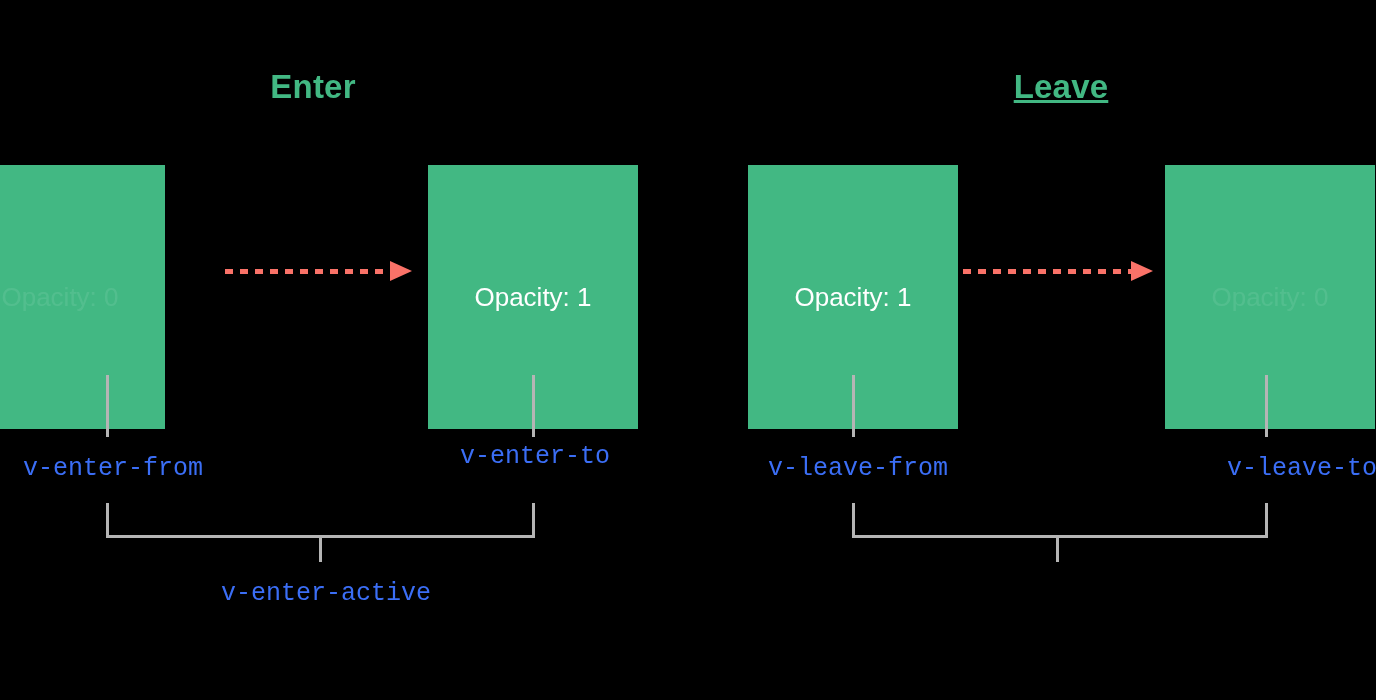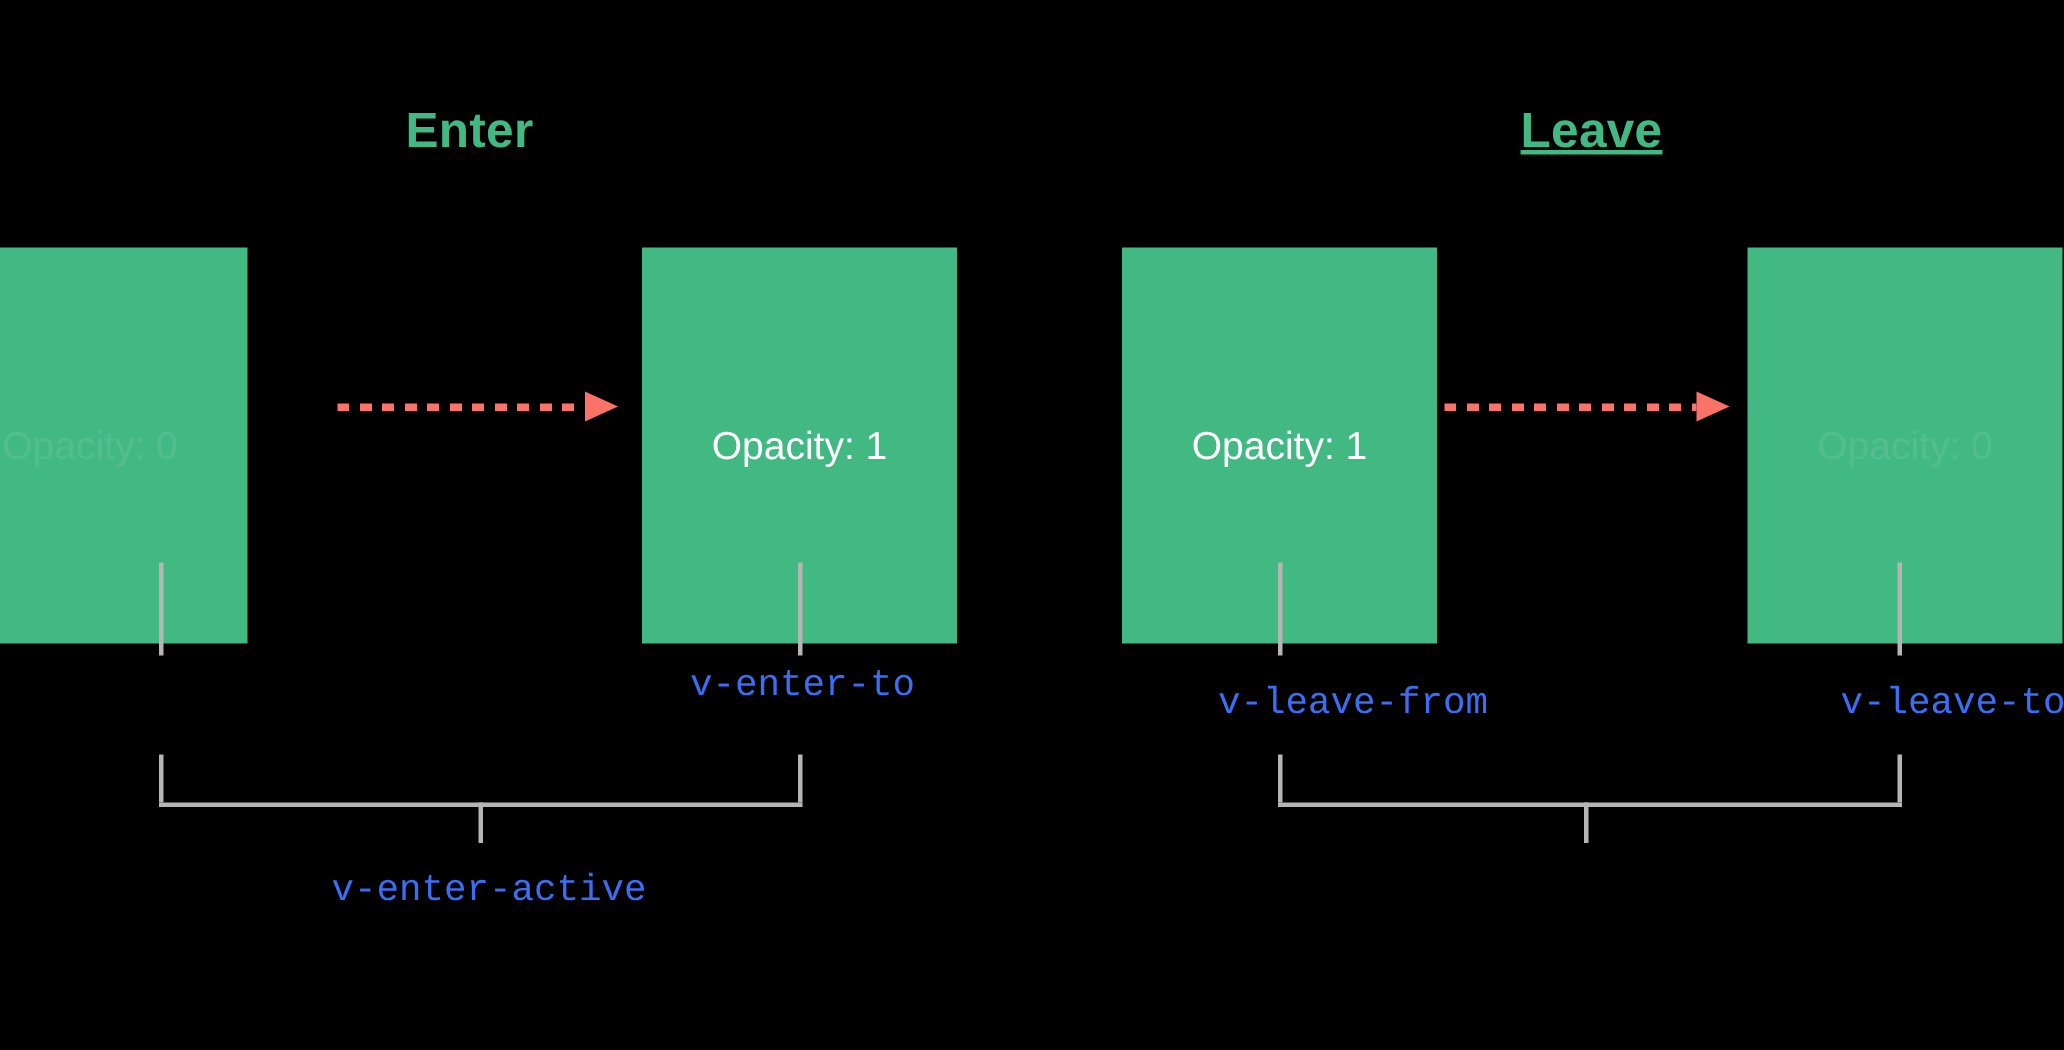--- a/index.html
+++ b/index.html
@@ -94,20 +94,21 @@
   </div>
 
   <div class="arrow" style="left:225px;top:266px;width:187px;">
     <div class="dashes" style="width:165px;"></div>
     <div class="head" style="left:165px;"></div>
   </div>
 
   <div class="vline" style="left:106px;top:375px;height:62px;"></div>
   <div class="vline" style="left:532px;top:375px;height:62px;"></div>
 
+  <div class="class-label" style="left:113px;top:456px;">v-enter-from</div>
   <div class="class-label" style="left:535px;top:444px;">v-enter-to</div>
 
   <div class="vline" style="left:106px;top:503px;height:32px;"></div>
   <div class="vline" style="left:532px;top:503px;height:32px;"></div>
   <div class="hline" style="left:106px;top:535px;width:429px;"></div>
   <div class="vline" style="left:319px;top:535px;height:27px;"></div>
 
   <div class="class-label active" style="left:326px;top:581px;">v-enter-active</div>
 
   <div class="heading" style="left:1061px;top:70px;text-decoration:underline;">Leave</div>
@@ -121,21 +122,21 @@
   </div>
 
   <div class="arrow" style="left:963px;top:266px;width:190px;">
     <div class="dashes" style="width:168px;"></div>
     <div class="head" style="left:168px;"></div>
   </div>
 
   <div class="vline" style="left:852px;top:375px;height:62px;"></div>
   <div class="vline" style="left:1265px;top:375px;height:62px;"></div>
 
-  <div class="class-label" style="left:858px;top:456px;margin-left:44px;">v-leave-from</div>
+  <div class="class-label" style="left:858px;top:456px;">v-leave-from</div>
   <div class="class-label" style="left:1302px;top:456px;">v-leave-to</div>
 
   <div class="vline" style="left:852px;top:503px;height:32px;"></div>
   <div class="vline" style="left:1265px;top:503px;height:32px;"></div>
   <div class="hline" style="left:852px;top:535px;width:416px;"></div>
   <div class="vline" style="left:1056px;top:535px;height:27px;"></div>
 
 
 </div>
 

